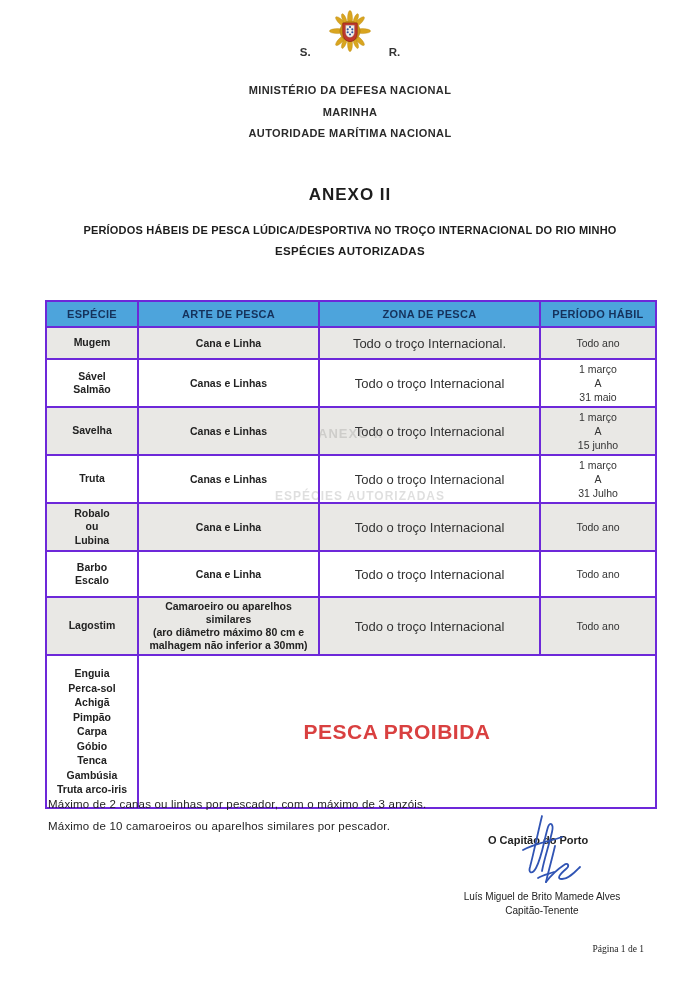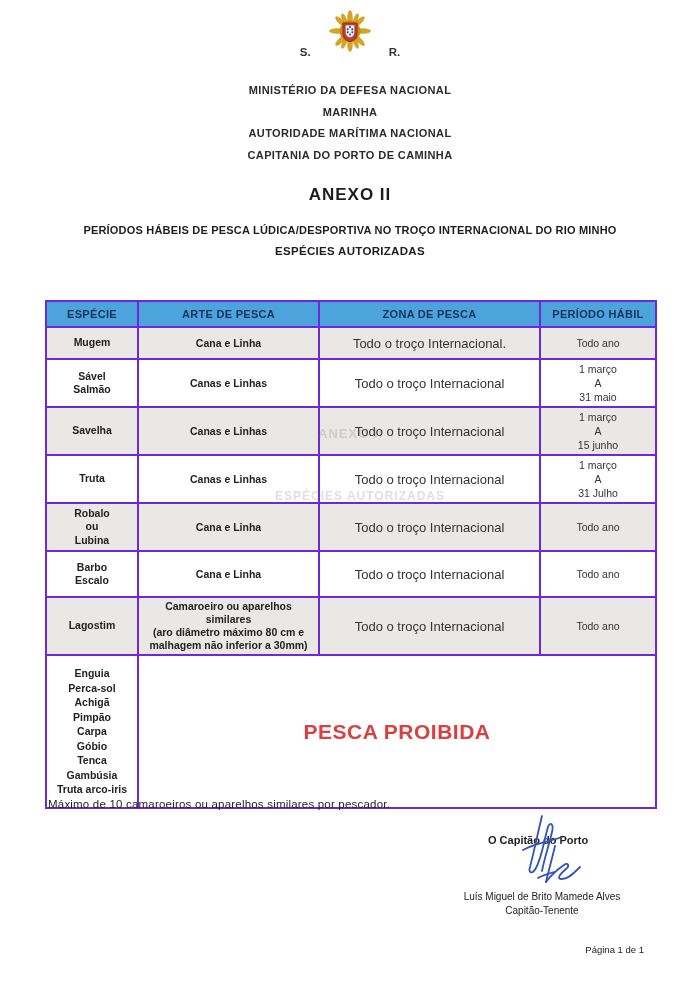--- a/index.html
+++ b/index.html
@@ -62,21 +62,21 @@
   
   .notes { position:absolute; top:793px; left:48px; }
   .note-line { font-size:11.5px; color:#1f1f1f; line-height:22px; letter-spacing:0.2px; }
   
   .sig-title { position:absolute; top:834px; left:488px; font-size:11px; font-weight:bold; color:#1f1f1f; }
   .sig-scribble { position:absolute; top:812px; left:505px; }
   .sig-name-block { position:absolute; top:890px; left:447px; width:190px; text-align:center; }
   .sig-name { font-size:10px; color:#222; line-height:13.5px; }
   .sig-rank { font-size:10px; color:#222; line-height:13.5px; }
   
-  .page-number { position:absolute; top:944px; right:56px; font-size:9.5px; color:#222; }
+  .page-number { position:absolute; top:944px; right:56px; font-size:9.5px; color:#222;font-family:Liberation Serif, serif; }
 </style>
 </head>
 <body>
 
 <div class="page">
 
   <div class="doc-header">
     <div class="emblem-row">
       <span class="emblem-initial">S.</span>
       <span>
@@ -107,21 +107,20 @@
             <circle cx="30" cy="25.6" r="1.1"></circle>
           </g>
         </svg>
       </span>
       <span class="emblem-initial">R.</span>
     </div>
     <div class="head-lines">
       <div class="head-line">MINISTÉRIO DA DEFESA NACIONAL</div>
       <div class="head-line">MARINHA</div>
       <div class="head-line">AUTORIDADE MARÍTIMA NACIONAL</div>
-      <div class="head-line">CAPITANIA DO PORTO DE CAMINHA</div>
     </div>
   </div>
 
   <div class="annex-title">ANEXO II</div>
   <div class="subtitle">
     <div class="line1">PERÍODOS HÁBEIS DE PESCA LÚDICA/DESPORTIVA NO TROÇO INTERNACIONAL DO RIO MINHO</div>
     <div class="line2">ESPÉCIES AUTORIZADAS</div>
   </div>
 
   <table class="species">
@@ -206,20 +205,21 @@
 Truta arco-iris</td>
         <td class="banned-banner" colspan="3">PESCA PROIBIDA</td>
       </tr>
     </tbody>
   </table>
 
   <div class="ghost g1">ANEXO II</div>
   <div class="ghost g2">ESPÉCIES AUTORIZADAS</div>
 
   <div class="notes">
+    <div class="note-line">Máximo de 2 canas ou linhas por pescador, com o máximo de 3 anzóis.</div>
     <div class="note-line">Máximo de 10 camaroeiros ou aparelhos similares por pescador.</div>
   </div>
 
   <div class="sig-title">O Capitão do Porto</div>
   <div class="sig-scribble">
     <svg width="95" height="82" viewBox="0 0 95 82" aria-hidden="true">
       <g stroke="#3054b4" fill="none" stroke-width="1.8" stroke-linecap="round">
         <path d="M37 4 C 33 20, 29 40, 25 55 C 23 61, 27 63, 31 56 C 37 45, 39 28, 43 15 C 45 9, 49 12, 47 20 C 44 33, 39 48, 37 59"></path>
         <path d="M18 38 C 30 31, 46 29, 57 25"></path>
         <path d="M50 34 C 47 47, 43 61, 41 70"></path>

